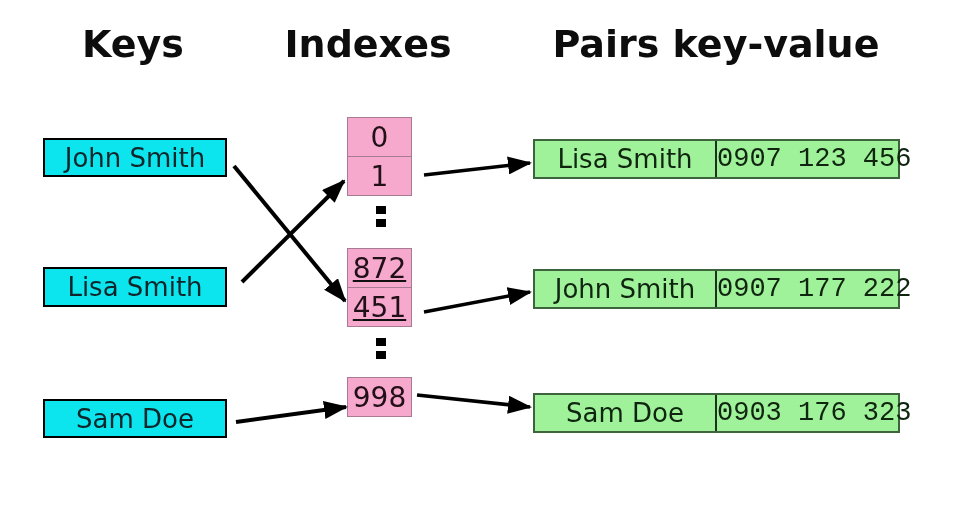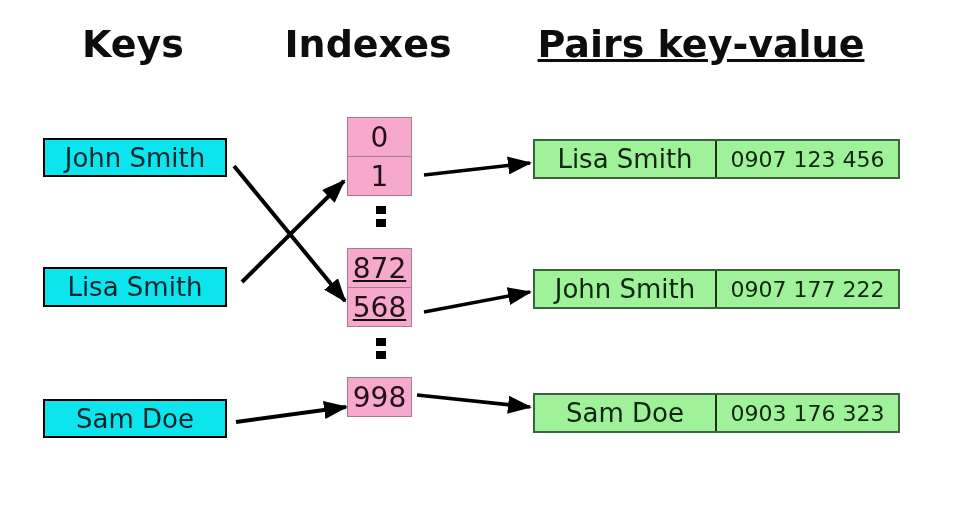--- a/index.html
+++ b/index.html
@@ -89,63 +89,64 @@
     align-items: center;
     justify-content: center;
     font-size: 26px;
     color: #102510;
   }
   .record .phone {
     flex: 1 1 auto;
     display: flex;
     align-items: center;
     justify-content: center;
-    font-size: 22px;
+    font-size: 27px;
     color: #102510;
     white-space: nowrap;
+    font-family: Liberation Mono, monospace;
   }
   .arrow-layer {
     position: absolute;
     left: 0;
     top: 0;
     width: 953px;
     height: 512px;
     pointer-events: none;
   }
 </style>
 </head>
 <body>
 
 <div class="canvas">
 
   <div class="col-title" style="left:273px; top:22px; width:190px;">Indexes</div>
 
   <div class="col-title" style="left:38px; top:22px; width:190px;">Keys</div>
 
-  <div class="col-title" style="left:512px; top:22px; width:378px;text-decoration:underline;">
+  <div class="col-title" style="left:527px; top:22px; width:378px;">
     <span class="line">Pairs key-value</span>
   </div>
 
   <div class="key-box" style="top:138px; height:39px;">John Smith</div>
   <div class="key-box" style="top:267px;">Lisa Smith</div>
   <div class="key-box" style="top:399px; height:39px;">Sam Doe</div>
 
   <div class="bucket" style="top:117px;">
     <div class="cell">0</div>
     <div class="cell">1</div>
   </div>
 
   <div class="vdots" style="top:206px;">
     <div class="dot"></div>
     <div class="dot"></div>
   </div>
 
   <div class="bucket" style="top:248px;text-decoration:underline;">
     <div class="cell">872</div>
-    <div class="cell">568</div>
+    <div class="cell">451</div>
   </div>
 
   <div class="vdots" style="top:338px;">
     <div class="dot"></div>
     <div class="dot"></div>
   </div>
 
   <div class="bucket" style="top:377px;text-align:center;">
     <div class="cell">998</div>
   </div>

